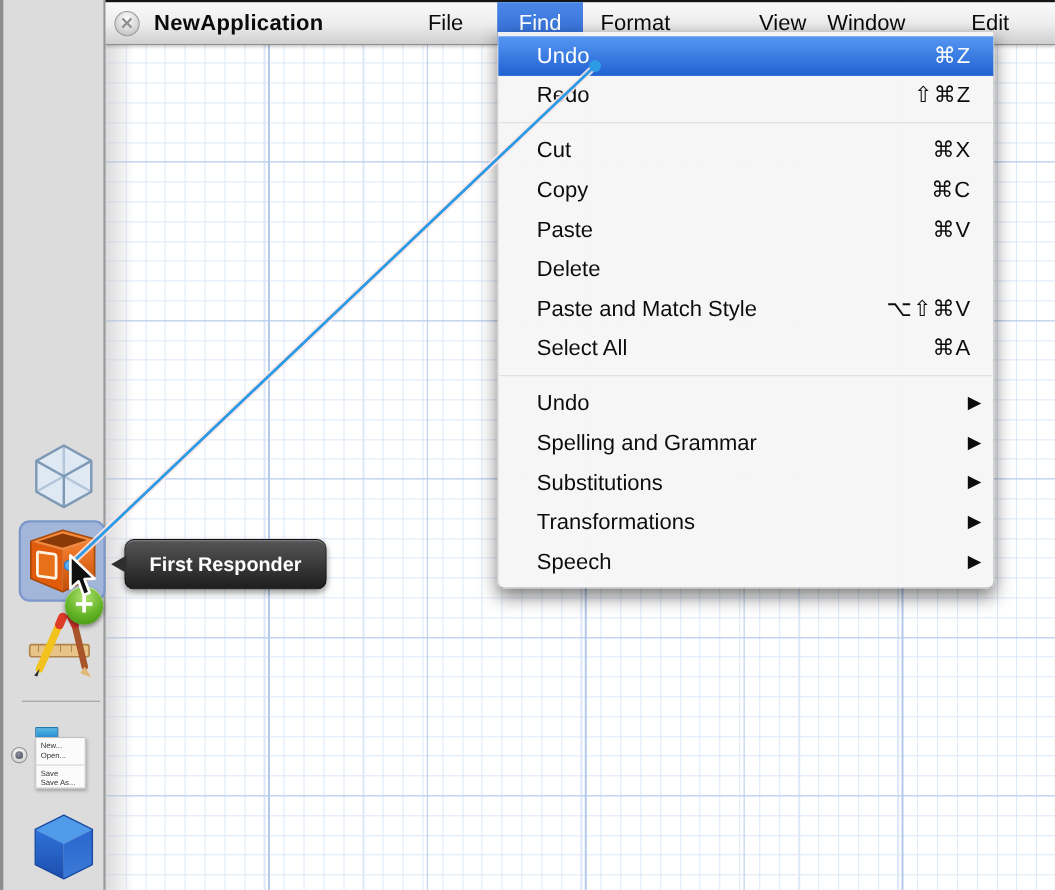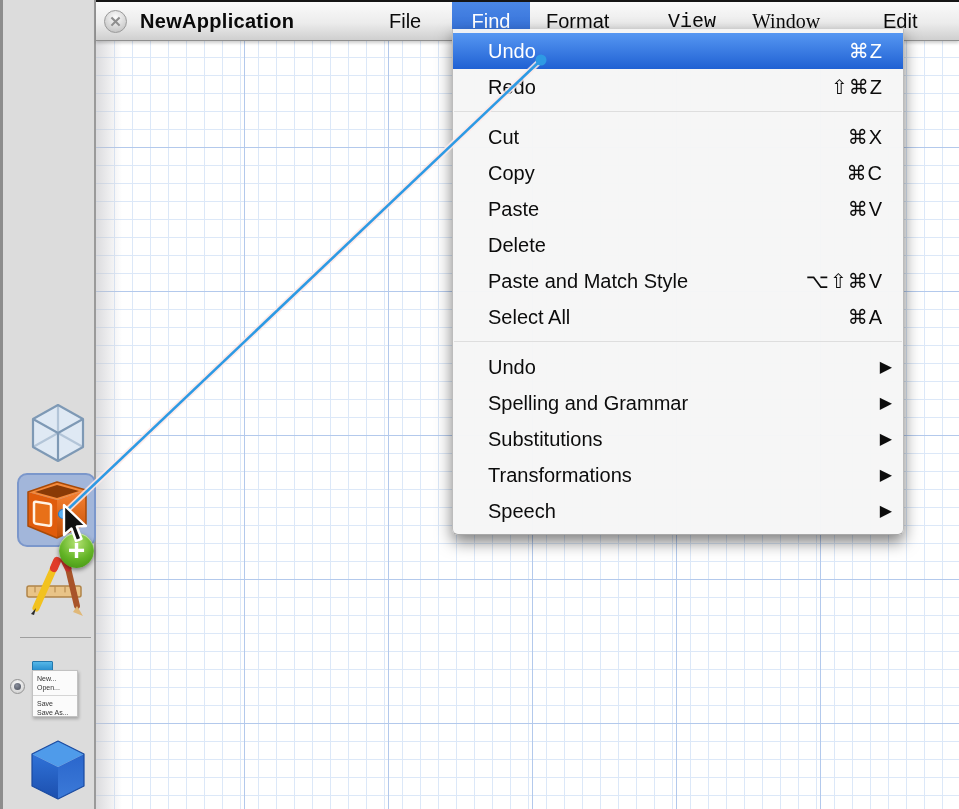--- a/index.html
+++ b/index.html
@@ -218,22 +218,22 @@
       <polygon points="28,2 54,15 54,47 28,60 2,47 2,15" fill="none" stroke="#1a4aa0" stroke-width="1.2" stroke-linejoin="round"></polygon>
     </svg>
   </div>
 
   <div id="menubar">
     <div id="mb-close">✕</div>
     <div id="mb-app" class="mb-item" style="left:44px;">NewApplication</div>
     <div class="mb-item" style="left:293px;">File</div>
     <div id="mb-edit" class="mb-item" style="left:356px;">Find</div>
     <div class="mb-item" style="left:450px;">Format</div>
-    <div class="mb-item" style="left:572px;font-family:Liberation Mono, monospace;">View</div>
-    <div class="mb-item" style="left:656px;font-family:Liberation Serif, serif;">Window</div>
+    <div class="mb-item" style="left:594px;">View</div>
+    <div class="mb-item" style="left:656px;">Window</div>
     <div class="mb-item" style="left:787px;">Edit</div>
   </div>
 
   <div id="dropdown">
     <div class="mi hl">
       <span>Undo</span>
       <span class="sc">⌘Z</span>
     </div>
     <div class="mi">
       <span>Redo</span>
@@ -279,20 +279,24 @@
     <div class="mi">
       <span>Transformations</span>
       <span class="arr">▶</span>
     </div>
     <div class="mi">
       <span>Speech</span>
       <span class="arr">▶</span>
     </div>
   </div>
 
+  <div id="tooltip">
+    <div class="tail"></div>
+    <span>First Responder</span>
+  </div>
 
   <svg id="wire-overlay" width="959" height="809" viewBox="0 0 959 809">
     <line x1="63" y1="514" x2="541" y2="60" stroke="#ffe9e6" stroke-width="6" stroke-opacity="0.85"></line>
     <line x1="63" y1="514" x2="541" y2="60" stroke="#2e9ae4" stroke-width="2.6"></line>
     <circle cx="541" cy="60" r="5.5" fill="#2e9ae4"></circle>
     <circle cx="63" cy="514" r="4.5" fill="#58aef2" stroke="#2b7cc8" stroke-width="1.2"></circle>
   </svg>
 
   <div id="plus-badge">
     <span>+</span>

